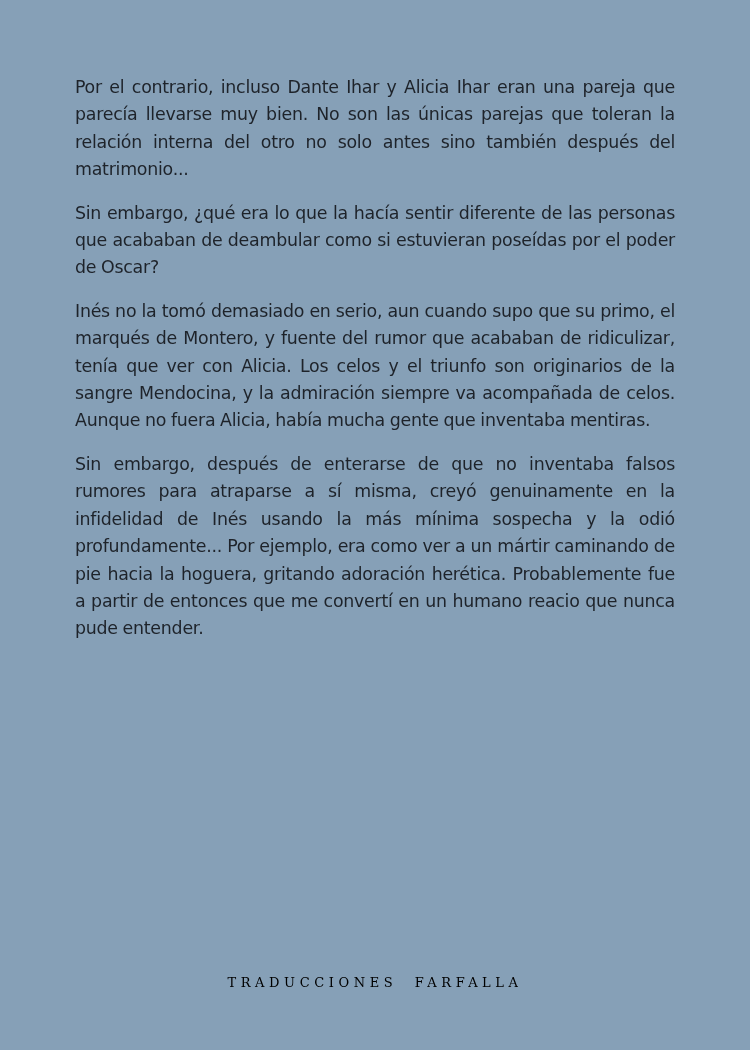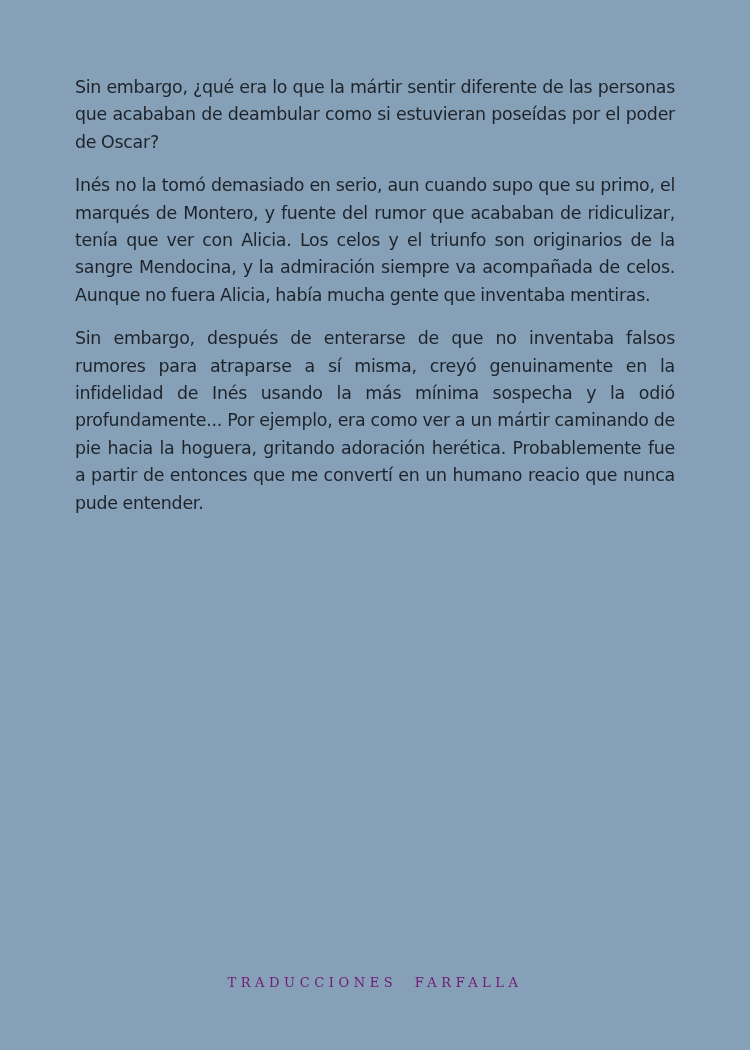--- a/index.html
+++ b/index.html
@@ -31,25 +31,26 @@
     }
     .footer {
       position: absolute;
       left: 0;
       width: 750px;
       top: 975px;
       text-align: center;
       font-family: "DejaVu Serif", serif;
       font-size: 13px;
       letter-spacing: 4.6px;
-      color: #701a75;
+      color: #000000;
     }
   </style>
 </head>
 <body>
 
 <div class="page">
-  <p class="para">Sin embargo, ¿qué era lo que la mártir sentir diferente de las personas que acababan de deambular como si estuvieran poseídas por el poder de Oscar?</p>
+  <p class="para">Por el contrario, incluso Dante Ihar y Alicia Ihar eran una pareja que parecía llevarse muy bien. No son las únicas parejas que toleran la relación interna del otro no solo antes sino también después del matrimonio...</p>
+  <p class="para">Sin embargo, ¿qué era lo que la hacía sentir diferente de las personas que acababan de deambular como si estuvieran poseídas por el poder de Oscar?</p>
   <p class="para">Inés no la tomó demasiado en serio, aun cuando supo que su primo, el marqués de Montero, y fuente del rumor que acababan de ridiculizar, tenía que ver con Alicia. Los celos y el triunfo son originarios de la sangre Mendocina, y la admiración siempre va acompañada de celos. Aunque no fuera Alicia, había mucha gente que inventaba mentiras.</p>
   <p class="para">Sin embargo, después de enterarse de que no inventaba falsos rumores para atraparse a sí misma, creyó genuinamente en la infidelidad de Inés usando la más mínima sospecha y la odió profundamente... Por ejemplo, era como ver a un mártir caminando de pie hacia la hoguera, gritando adoración herética. Probablemente fue a partir de entonces que me convertí en un humano reacio que nunca pude entender.</p>
 </div>
 
 <div class="footer" style="white-space: pre;">TRADUCCIONES  FARFALLA</div>
 
 </body></html>

